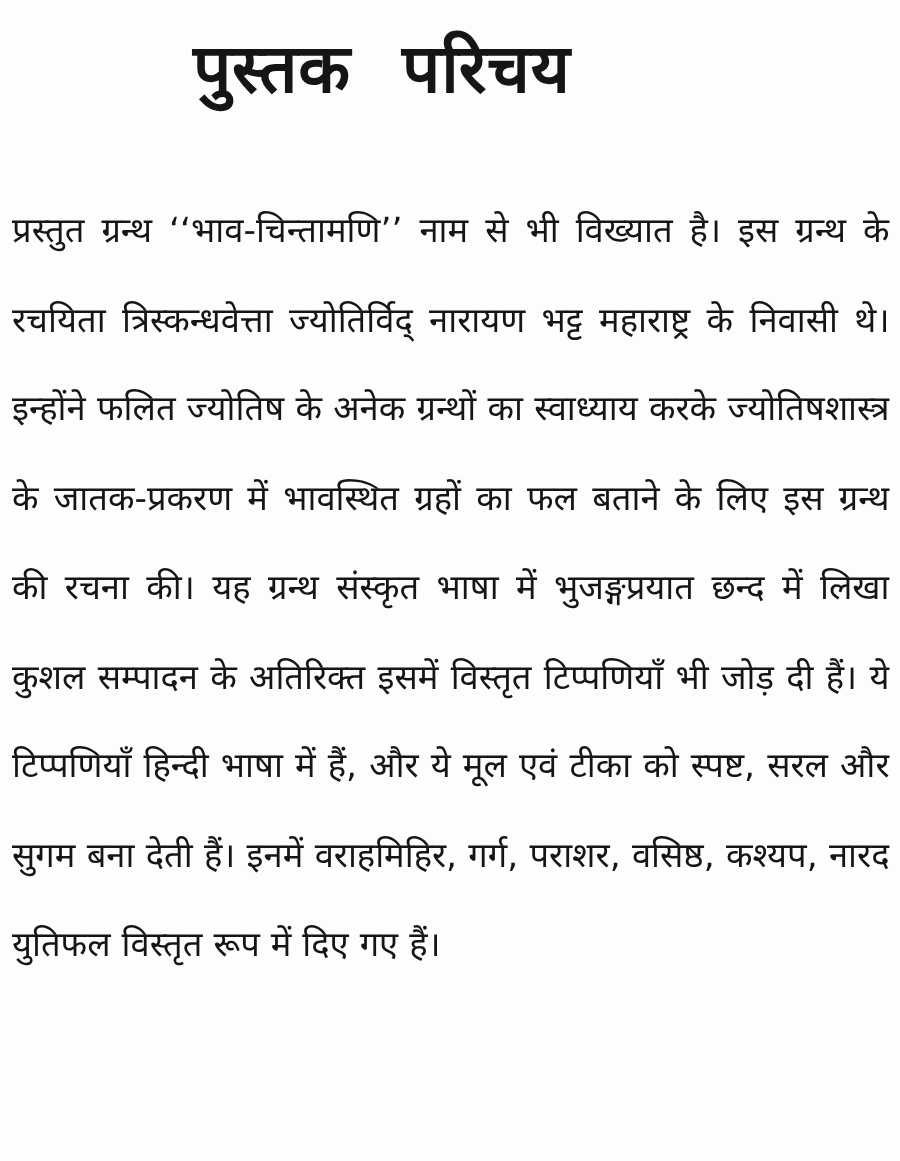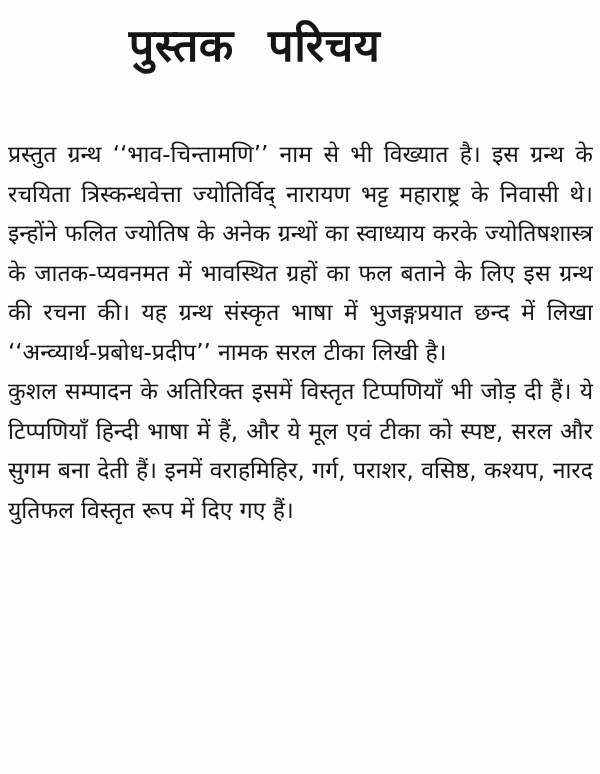--- a/index.html
+++ b/index.html
@@ -33,20 +33,21 @@
     margin-top: 62px;
     font-size: 23px;
   }
   .line {
     height: 39.5px;
     line-height: 39.5px;
     overflow: hidden;
     text-align: justify;
     text-align-last: justify;
     white-space: nowrap;
+    margin-top: 20px;
   }
   .line.end {
     text-align: left;
     text-align-last: left;
   }
   .line.indent {
     padding-left: 33px;
   }
 </style>
 </head>
@@ -55,23 +56,22 @@
 <div class="page">
 
   <h1 class="title">पुस्तक परिचय</h1>
 
   <div class="body-text">
 
     <div class="para">
       <div class="line">प्रस्तुत ग्रन्थ ‘‘भाव-चिन्तामणि’’ नाम से भी विख्यात है। इस ग्रन्थ के</div>
       <div class="line">रचयिता त्रिस्कन्धवेत्ता ज्योतिर्विद् नारायण भट्ट महाराष्ट्र के निवासी थे।</div>
       <div class="line">इन्होंने फलित ज्योतिष के अनेक ग्रन्थों का स्वाध्याय करके ज्योतिषशास्त्र</div>
-      <div class="line">के जातक-प्यवनमत में भावस्थित ग्रहों का फल बताने के लिए इस ग्रन्थ</div>
+      <div class="line">के जातक-प्रकरण में भावस्थित ग्रहों का फल बताने के लिए इस ग्रन्थ</div>
       <div class="line">की रचना की। यह ग्रन्थ संस्कृत भाषा में भुजङ्गप्रयात छन्द में लिखा</div>
-      <div class="line end">‘‘अन्व्यार्थ-प्रबोध-प्रदीप’’ नामक सरल टीका लिखी है।</div>
     </div>
 
     <div class="para">
       <div class="line">कुशल सम्पादन के अतिरिक्त इसमें विस्तृत टिप्पणियाँ भी जोड़ दी हैं। ये</div>
       <div class="line">टिप्पणियाँ हिन्दी भाषा में हैं, और ये मूल एवं टीका को स्पष्ट, सरल और</div>
       <div class="line">सुगम बना देती हैं। इनमें वराहमिहिर, गर्ग, पराशर, वसिष्ठ, कश्यप, नारद</div>
       <div class="line end">युतिफल विस्तृत रूप में दिए गए हैं।</div>
     </div>
 
   </div>

